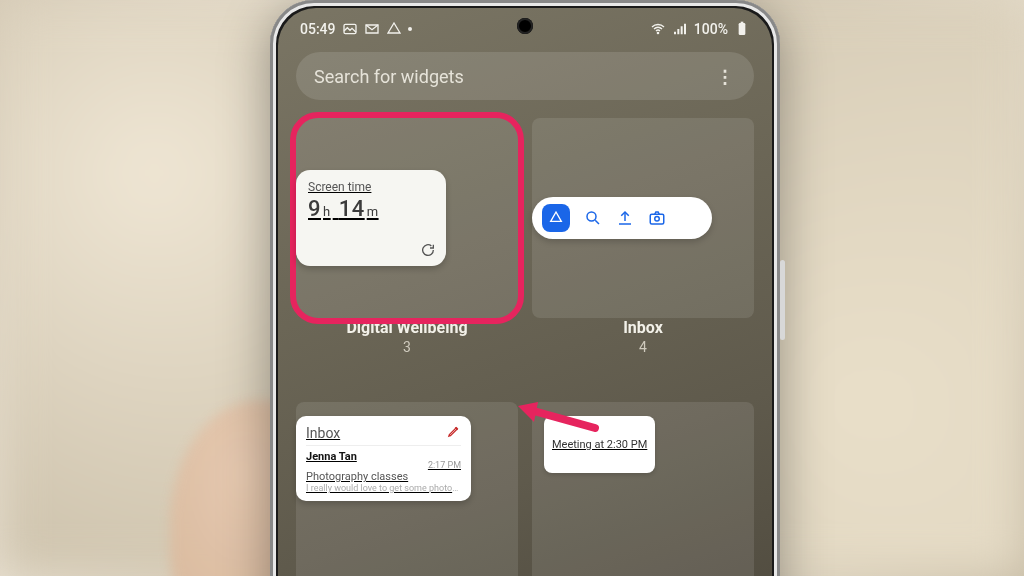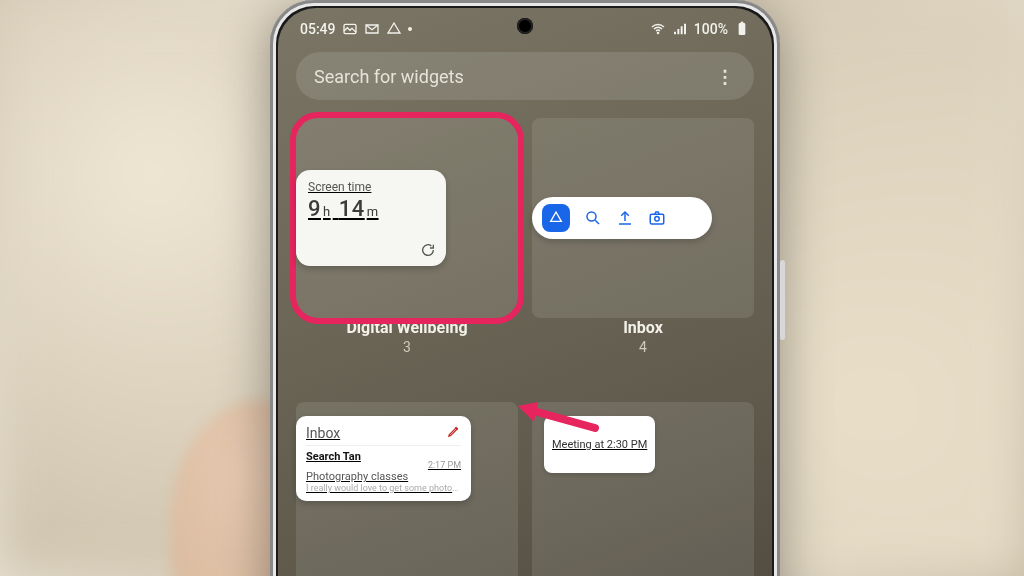--- a/index.html
+++ b/index.html
@@ -289,21 +289,21 @@
             <div class="hdr">
               <span class="title">Inbox</span>
               <span style="color:#c62828;">
                 <svg width="14" height="14" viewBox="0 0 24 24" fill="none" stroke="currentColor" stroke-width="2">
                     <path d="M3 21l3-1 12-12-2-2L4 18z"></path>
                     <path d="M14 6l4 4"></path>
                   </svg>
               </span>
             </div>
             <div class="row">
-                <span class="sender">Search Tan</span>
+                <span class="sender">Jenna Tan</span>
                 <span class="time">2:17 PM</span>
               </div>
             <div class="subj">Photography classes</div>
             <div class="subj" style="color:#aaa;font-size:9px;white-space:nowrap;overflow:hidden;text-overflow:ellipsis;">I really would love to get some photography courses</div>
           </div>
         </div>
       </div>
 
       <div class="widget-cell">
         <div class="widget-tile" style="align-items:flex-start;padding:14px 12px;">

